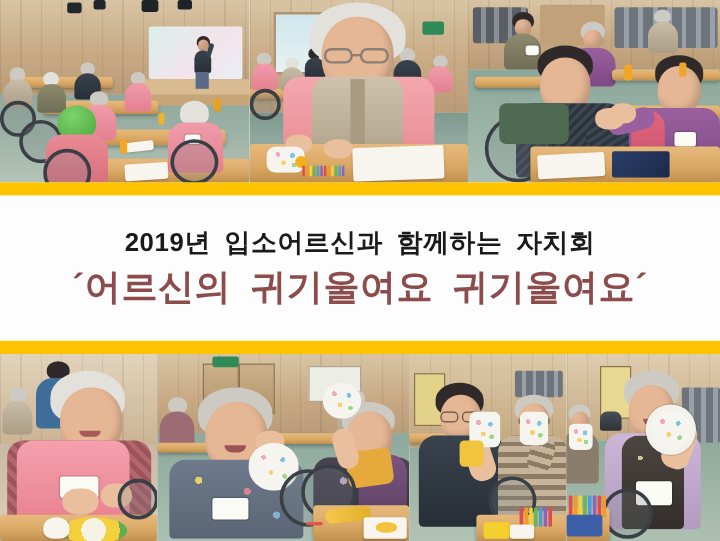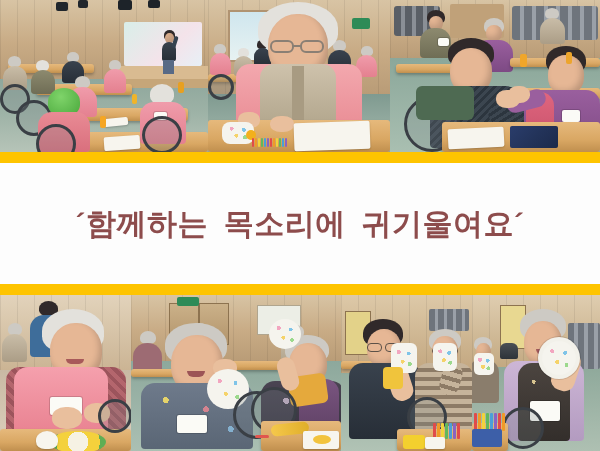--- a/index.html
+++ b/index.html
@@ -308,21 +308,22 @@
       <div style="position:absolute;left:120px;top:126px;width:48px;height:22px;
            background:linear-gradient(135deg,#2a3d6b,#1c2a4a);border-radius:2px;"></div>
       <div style="position:absolute;left:130px;top:54px;width:7px;height:13px;background:#f0a62a;border-radius:2px;"></div>
       <div style="position:absolute;left:176px;top:52px;width:6px;height:12px;background:#eda52c;border-radius:2px;"></div>
     </div>
   </div>
 
   <div class="band band-top"></div>
 
   <div class="title-area">
-    <div class="title-sub">´함께하는 목소리에 귀기울여요´</div>
+    <div class="title-main">2019년 입소어르신과 함께하는 자치회</div>
+    <div class="title-sub">´어르신의 귀기울여요 귀기울여요´</div>
   </div>
 
   <div class="band band-bottom"></div>
 
   <div class="photo-row row-bottom">
 
     <div class="photo" style="width:131px">
       <div class="room">
         <div class="ceil" style="height:14%;background:linear-gradient(180deg,#f3ece0,#ddd3c3)"></div>
         <div class="wall" style="height:48%;background:linear-gradient(180deg,#e2d3bb,#cbb494)"></div>

